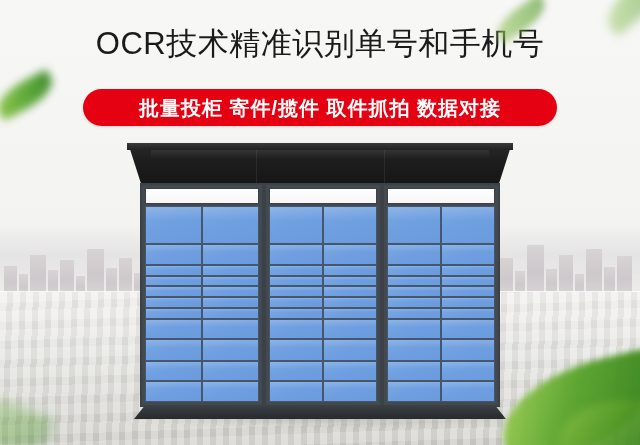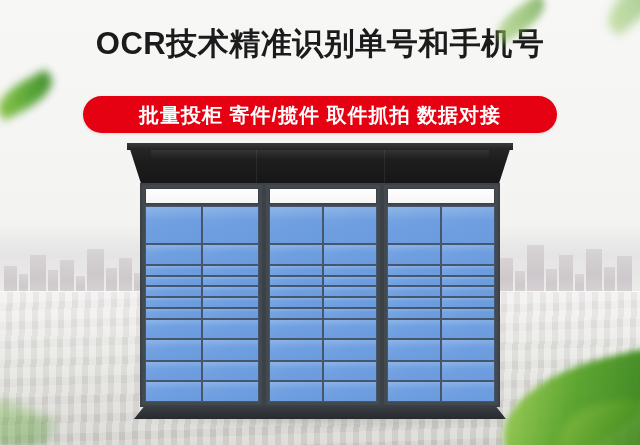--- a/index.html
+++ b/index.html
@@ -85,26 +85,26 @@
     left:-40px;top:402px;width:90px;height:46px;
     transform:rotate(22deg);
     background:linear-gradient(118deg,#9ccb5a 0%,#53a026 60%,#2f7a18 100%);
     filter:blur(6px);opacity:.35;
   }
 
   
   .headline{
     position:absolute;left:0;top:26px;width:640px;
     text-align:center;
-    font-size:31px;line-height:36px;font-weight:bold;
+    font-size:31px;line-height:36px;font-weight:normal;
     color:#1b1b1b;letter-spacing:.5px;
     white-space:nowrap;
   }
   .pill{
-    position:absolute;left:83px;top:96px;width:474px;height:37px;
+    position:absolute;left:83px;top:89px;width:474px;height:37px;
     border-radius:19px;background:#e50012;
     display:flex;align-items:center;justify-content:center;
     box-shadow:0 1px 3px rgba(0,0,0,.12);
   }
   .pill .ptxt{
     color:#fff;font-size:20px;font-weight:bold;letter-spacing:1px;
     white-space:nowrap;line-height:20px;
   }
 
   

